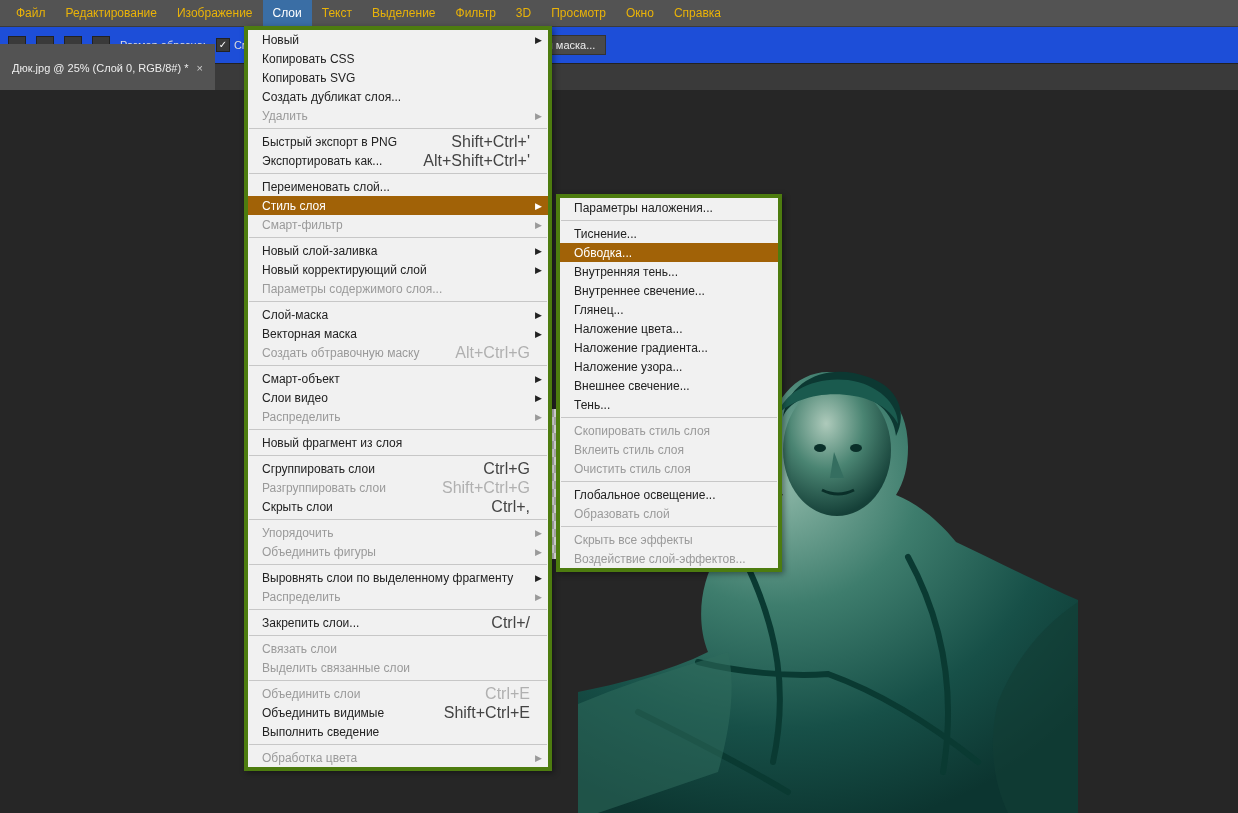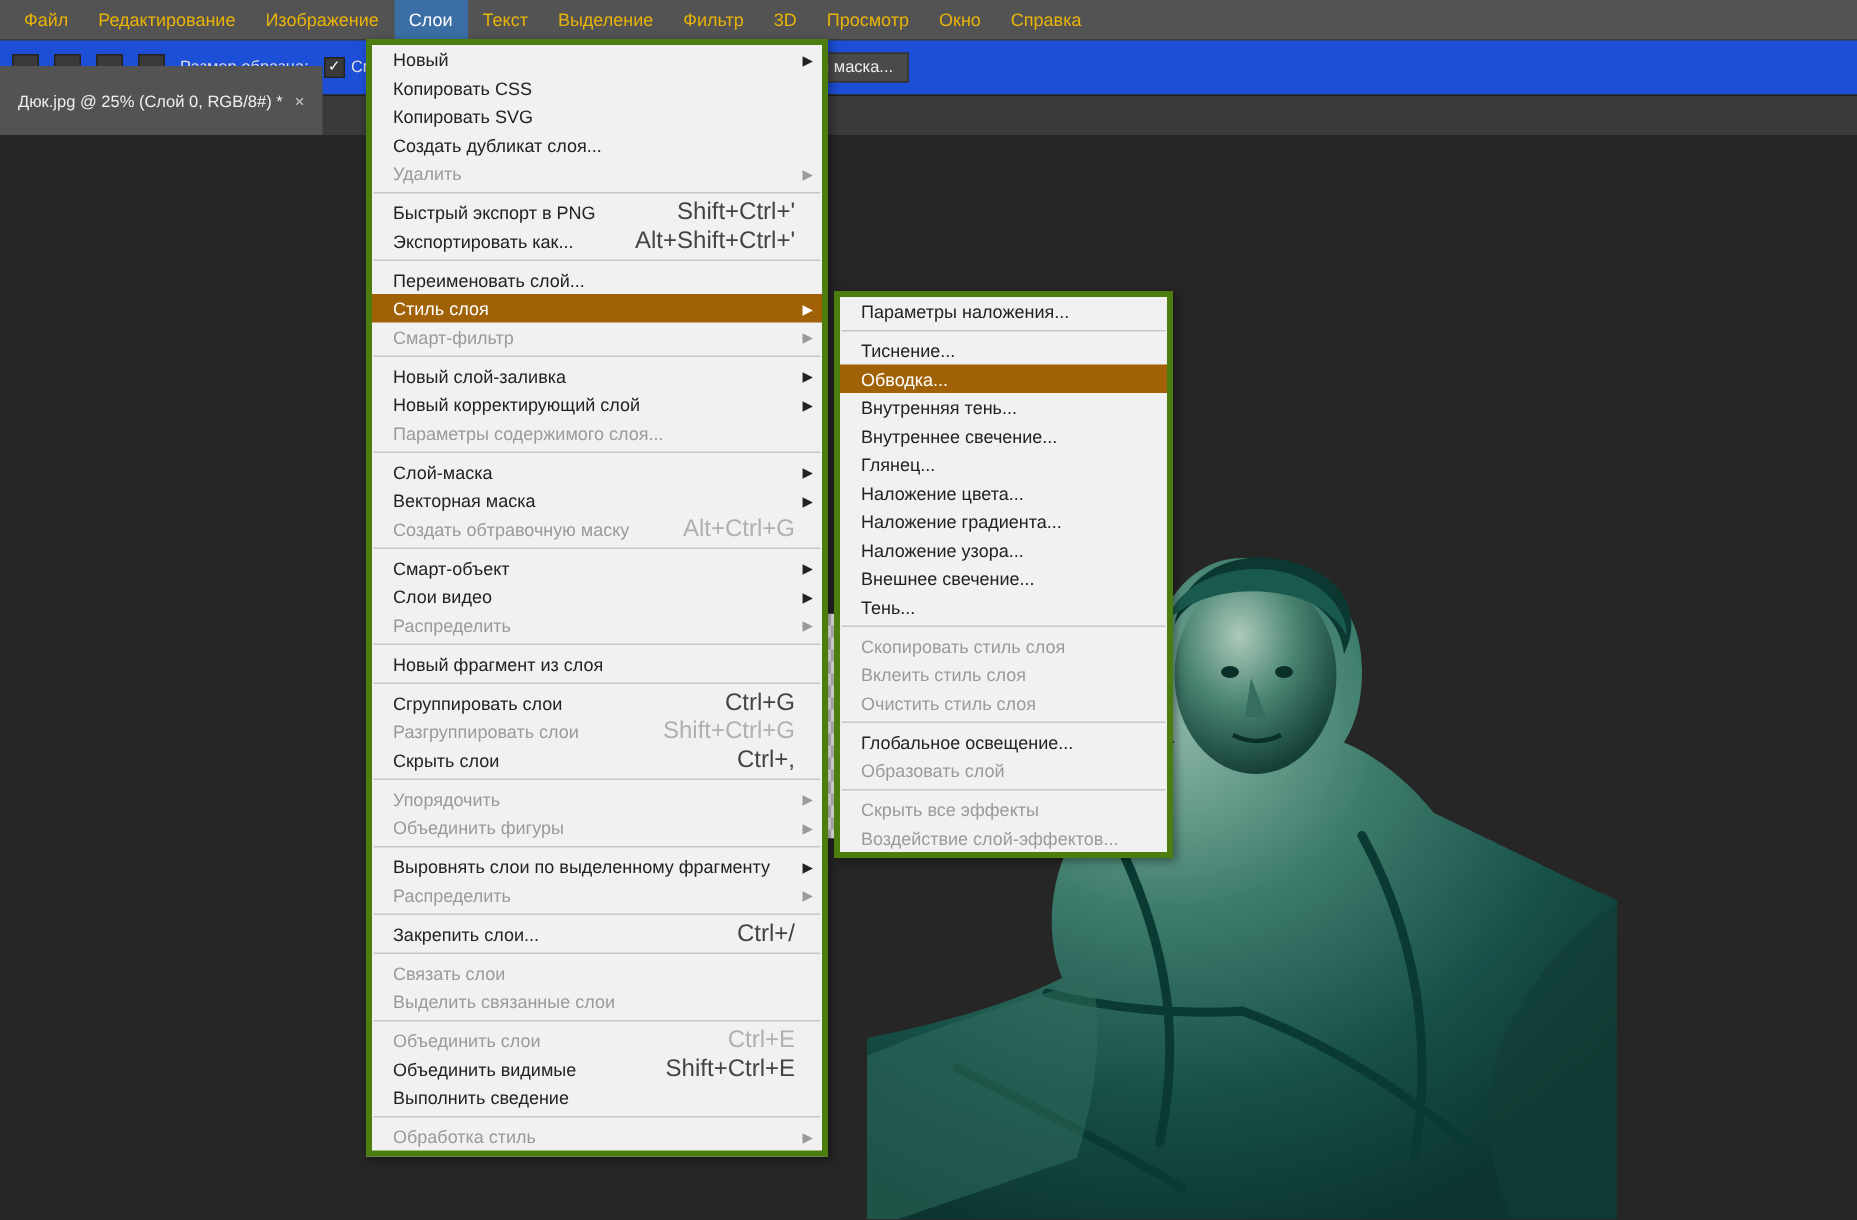--- a/index.html
+++ b/index.html
@@ -245,21 +245,21 @@
     </div>
     <div class="row">
       <span class="lbl">Объединить видимые</span>
       <span class="sc">Shift+Ctrl+E</span>
     </div>
     <div class="row">
       <span class="lbl">Выполнить сведение</span>
     </div>
     <hr>
     <div class="row sub dis">
-      <span class="lbl">Обработка стиль</span>
+      <span class="lbl">Обработка цвета</span>
     </div>
   </div>
 <div class="menu" id="m2">
     <div class="row">
       <span class="lbl">Параметры наложения...</span>
     </div>
     <hr>
     <div class="row">
       <span class="lbl">Тиснение...</span>
     </div>

